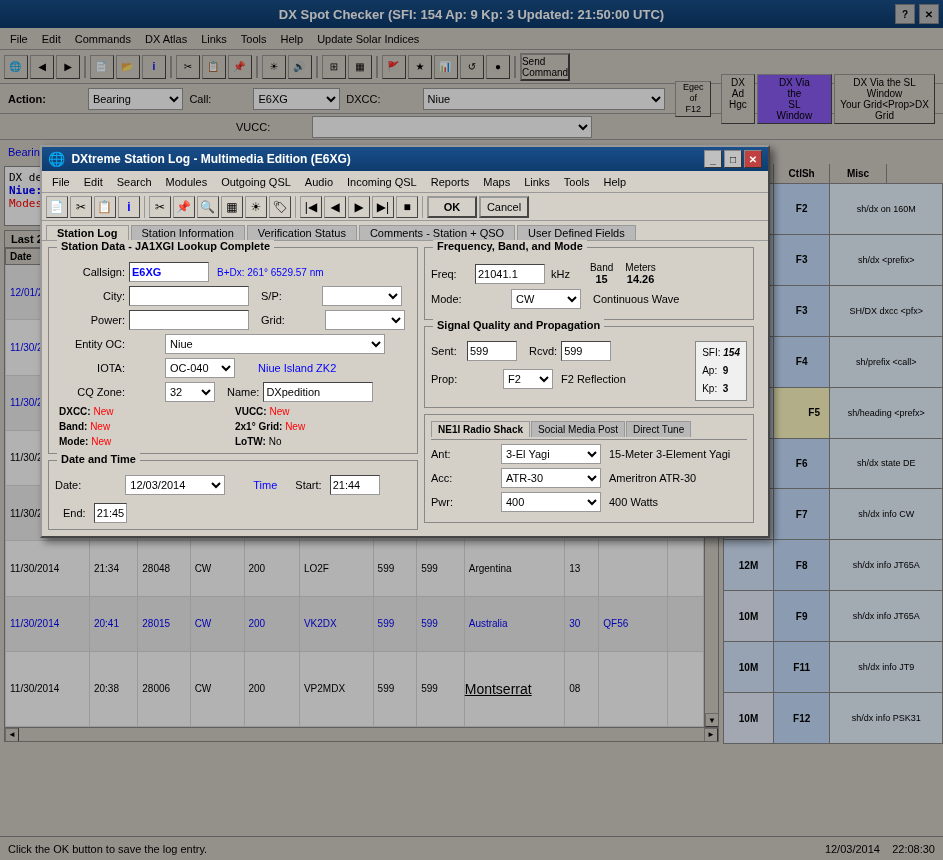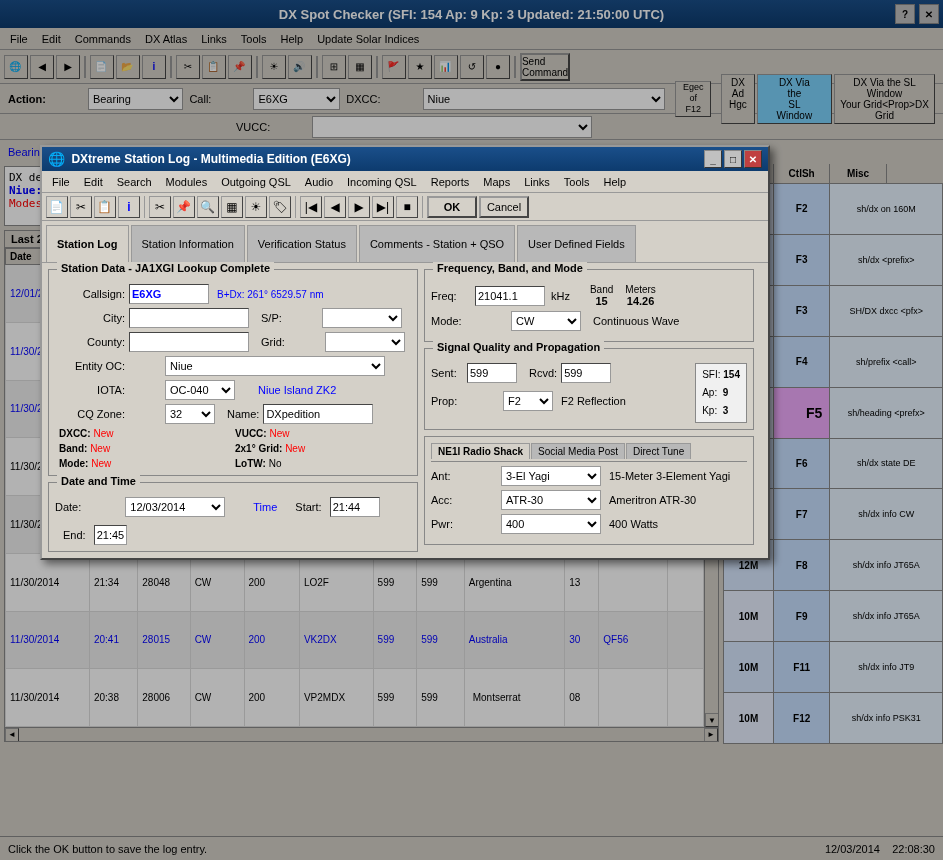--- a/index.html
+++ b/index.html
@@ -35,21 +35,21 @@
     
     
     .modal-overlay { position: fixed; top: 0; left: 0; width: 100%; height: 100%; background: rgba(0,0,0,0.3); z-index: 100; }
     .modal { position: fixed; top: 145px; left: 40px; width: 730px; background: #d4d0c8; border: 2px outset #999; z-index: 101; box-shadow: 4px 4px 8px rgba(0,0,0,0.5); }
     .modal-title { background: linear-gradient(to bottom, #1a4f8a, #0d3b6e); color: white; height: 24px; display: flex; align-items: center; justify-content: space-between; padding: 0 6px; font-size: 12px; font-weight: bold; }
     .modal-title-btns { display: flex; gap: 2px; }
     .modal-title-btn { width: 18px; height: 18px; background: #c0c0c0; border: 1px outset #888; display: flex; align-items: center; justify-content: center; cursor: pointer; font-size: 10px; color: #000; }
     .modal-menu { background: #d4d0c8; height: 22px; display: flex; align-items: center; border-bottom: 1px solid #999; padding: 0 4px; gap: 2px; }
     .modal-toolbar { background: #d4d0c8; height: 28px; display: flex; align-items: center; padding: 2px 4px; border-bottom: 1px solid #999; gap: 2px; }
     .modal-tabs { display: flex; background: #d4d0c8; padding: 4px 4px 0; gap: 2px; border-bottom: 1px solid #999; }
-    .tab { padding: 12px 10px; border: 1px solid #999; border-bottom: none; background: #b8b8b8; cursor: pointer; font-size: 11px; }
+    .tab { padding: 1px 10px; border: 1px solid #999; border-bottom: none; background: #b8b8b8; cursor: pointer; font-size: 11px; }
     .tab.active { background: #d4d0c8; font-weight: bold; }
     .section { border: 1px solid #888; padding: 6px; position: relative; }
     .section-title { position: absolute; top: -8px; left: 8px; background: #d4d0c8; padding: 0 4px; font-size: 11px; font-weight: bold; }
     .form-row { display: flex; align-items: center; margin-bottom: 4px; gap: 4px; }
     .form-label { font-size: 11px; min-width: 70px; text-align: right; }
     .form-input { height: 20px; border: 1px solid #999; background: white; font-size: 11px; padding: 0 2px; }
     .form-input-wide { width: 150px; }
     .combo-select { height: 20px; border: 1px solid #999; background: white; font-size: 11px; }
     .log-table { width: 100%; border-collapse: collapse; font-size: 10px; }
     .log-table th { background: #d4d0c8; border: 1px solid #888; padding: 2px 4px; font-size: 10px; text-align: left; }
@@ -129,21 +129,21 @@
     <span class="inline-label">DXCC:</span>
     <select class="dxcc-select">
       <option>Niue</option>
     </select>
     <div style="display:flex; flex-direction:column; margin:0 4px;">
       <div class="egec-btn">Egec<br>of<br>F12</div>
     </div>
 
     <div style="display:flex; gap:2px; margin-left:auto;">
       <div style="background:#d4d0c8; border:1px outset #999; padding:2px 4px; font-size:10px; cursor:pointer; text-align:center;">DX Ad<br>Hgc</div>
-      <div style="background:#7dd3fc; border:1px outset #999; padding:2px 16px; font-size:10px; cursor:pointer; text-align:center;">DX Via the<br>SL Window</div>
+      <div style="background:#8b5cf6; border:1px outset #999; padding:2px 16px; font-size:10px; cursor:pointer; text-align:center;">DX Via the<br>SL Window</div>
       <div style="background:#d4d0c8; border:1px outset #999; padding:2px 4px; font-size:10px; cursor:pointer; text-align:center;">DX Via the SL Window<br>Your Grid&lt;Prop&gt;DX Grid</div>
     </div>
   </div>
 
   <div style="background:#d4d0c8; height:26px; display:flex; align-items:center; padding:0 8px; gap:6px; border-bottom:1px solid #999;">
     <span style="width:110px;"></span>
     <span style="width:106px;"></span>
     <span class="inline-label">VUCC:</span>
     <select class="dxcc-select" style="width:280px;">
       <option></option>
@@ -285,21 +285,21 @@
                 </tr>
                 <tr style="background: white;">
                   <td style="border-right: 1px solid rgb(221, 221, 221); padding: 1px 4px; font-size: 10px;">11/30/2014</td>
                   <td style="border-right: 1px solid rgb(221, 221, 221); padding: 1px 4px; font-size: 10px;">20:38</td>
                   <td style="border-right: 1px solid rgb(221, 221, 221); padding: 1px 4px; font-size: 10px;">28006</td>
                   <td style="border-right: 1px solid rgb(221, 221, 221); padding: 1px 4px; font-size: 10px;">CW</td>
                   <td style="border-right: 1px solid rgb(221, 221, 221); padding: 1px 4px; font-size: 10px;">200</td>
                   <td style="border-right: 1px solid rgb(221, 221, 221); padding: 1px 4px; font-size: 10px;">VP2MDX</td>
                   <td style="border-right: 1px solid rgb(221, 221, 221); padding: 1px 4px; font-size: 10px;">599</td>
                   <td style="border-right: 1px solid rgb(221, 221, 221); padding: 1px 4px; font-size: 10px;">599</td>
-                  <td style="border-right: 1px solid rgb(221, 221, 221); padding: 1px 8px; font-size: 10px;">Montserrat</td>
+                  <td style="border-right: 1px solid rgb(221, 221, 221); padding: 1px 0; font-size: 14px; text-decoration: underline;">Montserrat</td>
                   <td style="border-right: 1px solid rgb(221, 221, 221); padding: 1px 4px; font-size: 10px;">08</td>
                   <td style="border-right: 1px solid rgb(221, 221, 221); padding: 1px 4px; font-size: 10px;"></td>
                   <td style="border-right: 1px solid rgb(221, 221, 221); padding: 1px 4px; font-size: 10px;"></td>
                 </tr>
               </tbody>
           </table>
           <div style="width:14px; background:#d4d0c8; border-left:1px solid #888; display:flex; flex-direction:column;">
             <div style="width:14px; height:14px; background:#d4d0c8; border:1px outset #999; display:flex; align-items:center; justify-content:center; cursor:pointer; font-size:8px;">▲</div>
             <div style="width:12px; height:30px; background:#a0a0a0; margin:1px; cursor:pointer;"></div>
             <div style="width:14px; height:14px; background:#d4d0c8; border:1px outset #999; display:flex; align-items:center; justify-content:center; cursor:pointer; font-size:8px; margin-top:auto;">▼</div>
@@ -339,21 +339,21 @@
             <div style="border-right: 1px solid rgb(136, 136, 136); font-size: 10px; font-weight: bold; display: flex; align-items: center; justify-content: center; cursor: pointer; background: rgb(200, 224, 255);">F3</div>
             <div style="border-right: 1px solid rgb(136, 136, 136); font-size: 9px; display: flex; align-items: center; justify-content: center; padding: 2px; text-align: center; cursor: pointer; background: rgb(232, 244, 255); grid-column: span 2;">SH/DX dxcc &lt;pfx&gt;</div>
           </div>
           <div style="display: grid; grid-template-columns: 50px 1fr 1fr 1fr; border-bottom: 1px solid rgb(136, 136, 136); flex: 1 1 0%;">
             <div style="border-right: 1px solid rgb(136, 136, 136); font-size: 10px; font-weight: bold; display: flex; align-items: center; justify-content: center; cursor: pointer; background: rgb(216, 232, 255);">30M</div>
             <div style="border-right: 1px solid rgb(136, 136, 136); font-size: 10px; font-weight: bold; display: flex; align-items: center; justify-content: center; cursor: pointer; background: rgb(200, 224, 255);">F4</div>
             <div style="border-right: 1px solid rgb(136, 136, 136); font-size: 9px; display: flex; align-items: center; justify-content: center; padding: 2px; text-align: center; cursor: pointer; background: rgb(232, 244, 255); grid-column: span 2;">sh/prefix &lt;call&gt;</div>
           </div>
           <div style="display: grid; grid-template-columns: 50px 1fr 1fr 1fr; border-bottom: 1px solid rgb(136, 136, 136); flex: 1 1 0%;">
             <div style="border-right: 1px solid rgb(136, 136, 136); font-size: 10px; font-weight: bold; display: flex; align-items: center; justify-content: center; cursor: pointer; background: rgb(232, 240, 255);">20M</div>
-            <div style="border-right: 1px solid rgb(136, 136, 136); font-size: 14px; font-weight: bold; display: flex; align-items: center; justify-content: center; cursor: pointer; background: #f0abfc; padding-left: 25px;">F5</div>
+            <div style="border-right: 1px solid rgb(136, 136, 136); font-size: 10px; font-weight: bold; display: flex; align-items: center; justify-content: center; cursor: pointer; background: #fef9c3; padding-left: 25px;">F5</div>
             <div style="border-right: 1px solid rgb(136, 136, 136); font-size: 9px; display: flex; align-items: center; justify-content: center; padding: 2px; text-align: center; cursor: pointer; background: rgb(232, 244, 255); grid-column: span 2;">sh/heading &lt;prefx&gt;</div>
           </div>
           <div style="display: grid; grid-template-columns: 50px 1fr 1fr 1fr; border-bottom: 1px solid rgb(136, 136, 136); flex: 1 1 0%;">
             <div style="border-right: 1px solid rgb(136, 136, 136); font-size: 10px; font-weight: bold; display: flex; align-items: center; justify-content: center; cursor: pointer; background: rgb(216, 232, 255);">17M</div>
             <div style="border-right: 1px solid rgb(136, 136, 136); font-size: 10px; font-weight: bold; display: flex; align-items: center; justify-content: center; cursor: pointer; background: rgb(200, 224, 255);">F6</div>
             <div style="border-right: 1px solid rgb(136, 136, 136); font-size: 9px; display: flex; align-items: center; justify-content: center; padding: 2px; text-align: center; cursor: pointer; background: rgb(232, 244, 255); grid-column: span 2;">sh/dx state DE</div>
           </div>
           <div style="display: grid; grid-template-columns: 50px 1fr 1fr 1fr; border-bottom: 1px solid rgb(136, 136, 136); flex: 1 1 0%;">
             <div style="border-right: 1px solid rgb(136, 136, 136); font-size: 10px; font-weight: bold; display: flex; align-items: center; justify-content: center; cursor: pointer; background: rgb(232, 240, 255);">15M</div>
             <div style="border-right: 1px solid rgb(136, 136, 136); font-size: 10px; font-weight: bold; display: flex; align-items: center; justify-content: center; cursor: pointer; background: rgb(200, 224, 255);">F7</div>
@@ -471,21 +471,21 @@
         </div>
 
         <div class="form-row">
           <span class="form-label">City:</span>
           <input type="text" class="form-input" style="width: 120px;">
           <span style="margin-left:8px;">S/P:</span>
           <select class="combo-select" style="width:80px;"></select>
         </div>
 
         <div class="form-row">
-          <span class="form-label">County:</span>
+          <span class="form-label">Power:</span>
           <input type="text" class="form-input" style="width: 120px;">
           <span style="margin-left:8px;">Grid:</span>
           <select class="combo-select" style="width:80px;"></select>
         </div>
 
         <div class="form-row">
           <span class="form-label">Entity OC:</span>
           <select class="combo-select" style="width:220px;"><option>Niue</option></select>
         </div>
 
@@ -583,21 +583,21 @@
               <span style="margin-left:8px;">Rcvd:</span>
               <input type="text" value="599" style="width: 50px; height: 20px; font-size: 11px; border: 1px inset rgb(153, 153, 153);">
             </div>
             <div class="form-row">
               <span style="min-width:32px;">Prop:</span>
               <select style="width:50px; height:20px; font-size:11px;"><option>F2</option></select>
               <span style="margin-left:4px; font-size:11px;">F2 Reflection</span>
             </div>
           </div>
           <div style="font-size:10px; line-height:1.8; border:1px solid #888; padding:2px 6px; background:#f0f0f0;">
-            <div>SFI: <span style="font-weight:bold;">154</span></div>
+            <div>SFI: <span style="font-weight:bold;font-style:italic;">154</span></div>
             <div>Ap: &nbsp;<span style="font-weight:bold;">9</span></div>
             <div>Kp: &nbsp;<span style="font-weight:bold;">3</span></div>
           </div>
         </div>
       </div>
 
       <div class="section">
         <div style="display:flex; gap:1px; margin-bottom:4px; border-bottom:1px solid #888; padding-bottom:2px;">
           <div class="tab active" style="font-size:10px; padding:2px 6px;">NE1I Radio Shack</div>
           <div class="tab" style="font-size:10px; padding:2px 6px;">Social Media Post</div>

